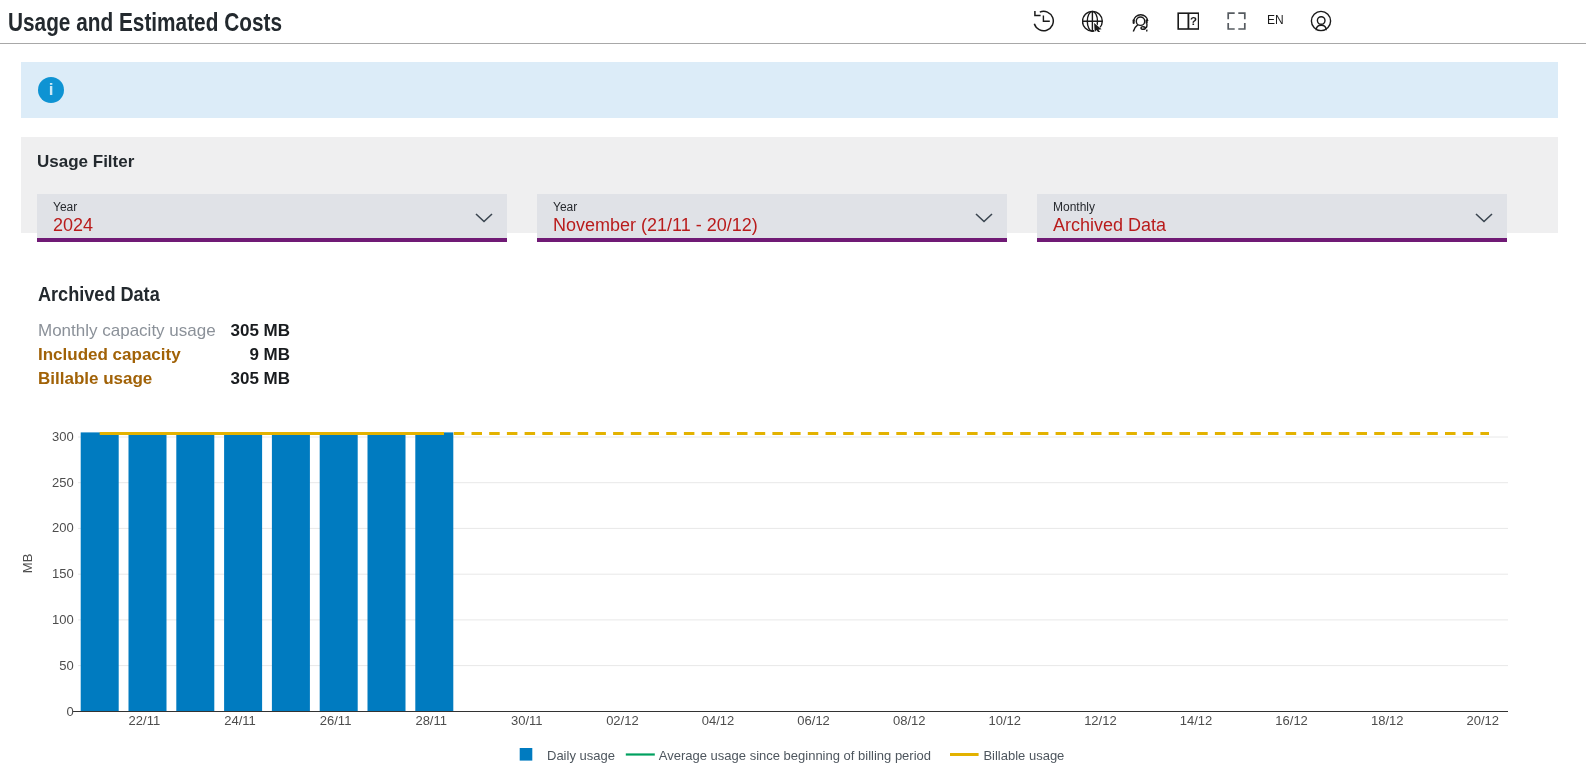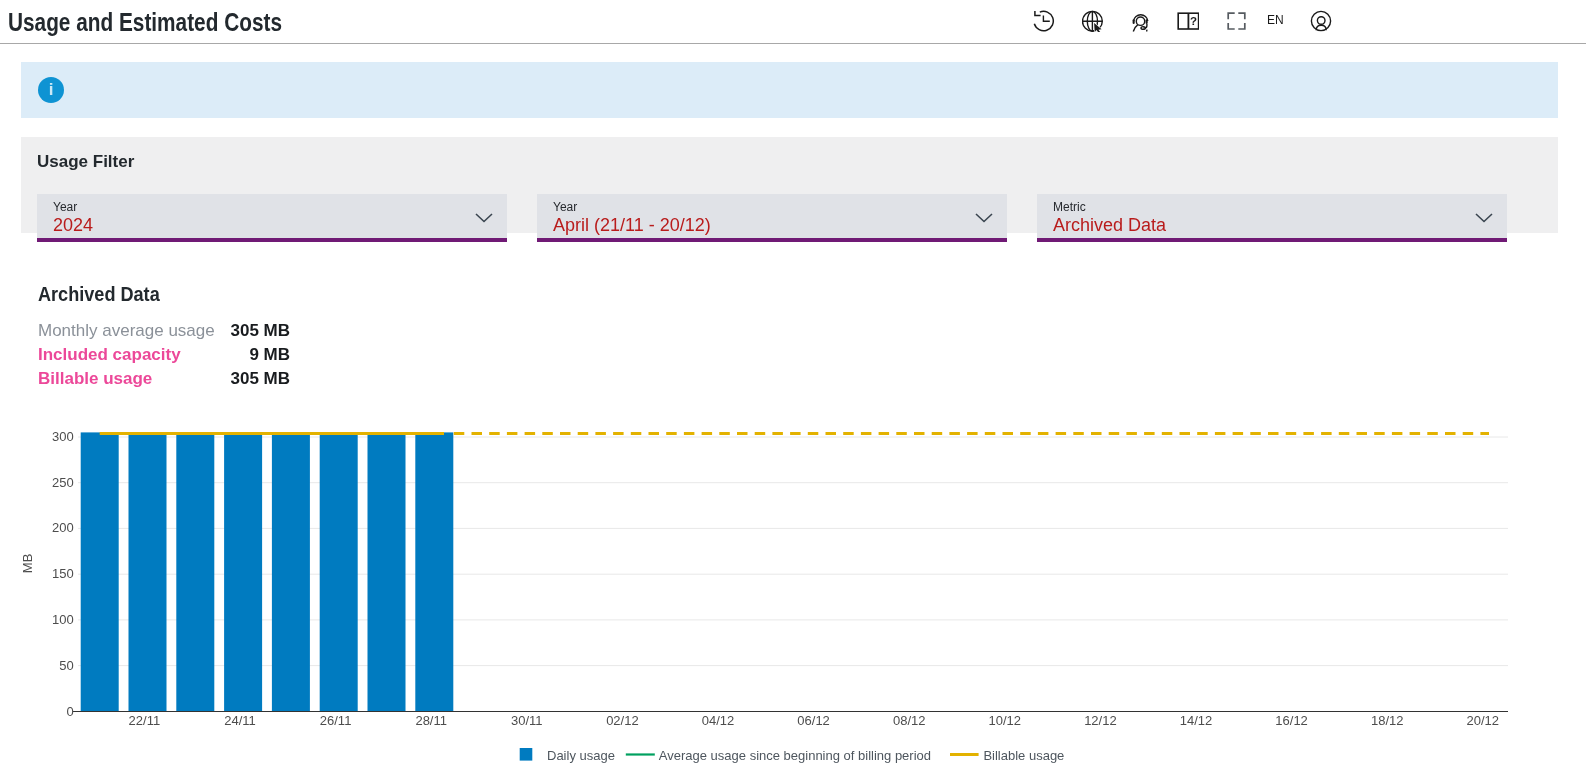--- a/index.html
+++ b/index.html
@@ -16,21 +16,21 @@
   .filter { left:21px; top:137px; width:1537px; height:96px; background:#efeff0; }
   .ftitle { position:absolute; left:16px; top:15px; font-size:17px; font-weight:bold; color:#23292e; }
   .dd { position:absolute; top:57px; width:470px; height:48px; background:#e0e2e7; border-bottom:4px solid #701a75; }
   .dd .lab { position:absolute; left:16px; top:6px; font-size:12px; color:#26292e; }
   .dd .val { position:absolute; left:16px; top:21px; font-size:18px; color:#b91c1c; }
   .dd svg { position:absolute; right:14px; top:19px; }
   .adh { left:38px; top:283px; font-size:20px; font-weight:bold; color:#23292e; transform:scaleX(0.905); transform-origin:left top; white-space:nowrap; }
   .stat-lab { left:38px; width:220px; font-size:17px; }
   .stat-val { left:38px; width:252px; text-align:right; font-size:17px; font-weight:bold; color:#191c1f; }
   .gray1 { color:#8b9199; font-weight:normal; }
-  .gray2 { color:#ec4899; font-weight:bold; }
+  .gray2 { color:#a16207; font-weight:bold; }
 </style>
 </head>
 <body>
 <div class="abs title">Usage and Estimated Costs</div>
 <div class="abs hdivider"></div>
 <div class="abs hicons">
 
   <svg class="hic" style="left:13px" viewBox="0 0 22 22" fill="none" stroke="#1a1a1a" stroke-width="1.5">
     <path d="M 6.8 2.07 A 9.7 9.7 0 1 1 1.32 13.84"></path>
     <path d="M 1.9 0.9 V 5.6 H 7.6"></path>
@@ -81,36 +81,36 @@
   <div class="ftitle">Usage Filter</div>
   <div class="dd" style="left:16px">
     <div class="lab">Year</div>
       <div class="val">2024</div>
     <svg width="18" height="10" viewBox="0 0 18 10" fill="none" stroke="#3a4550" stroke-width="1.6">
         <path d="M 1 1 L 9 8.5 L 17 1"></path>
       </svg>
   </div>
   <div class="dd" style="left:516px">
     <div class="lab">Year</div>
-      <div class="val">April (21/11 - 20/12)</div>
+      <div class="val">November (21/11 - 20/12)</div>
     <svg width="18" height="10" viewBox="0 0 18 10" fill="none" stroke="#3a4550" stroke-width="1.6">
         <path d="M 1 1 L 9 8.5 L 17 1"></path>
       </svg>
   </div>
   <div class="dd" style="left:1016px">
-    <div class="lab">Metric</div>
+    <div class="lab">Monthly</div>
       <div class="val">Archived Data</div>
     <svg width="18" height="10" viewBox="0 0 18 10" fill="none" stroke="#3a4550" stroke-width="1.6">
         <path d="M 1 1 L 9 8.5 L 17 1"></path>
       </svg>
   </div>
 </div>
 
 <div class="abs adh">Archived Data</div>
-<div class="abs stat-lab gray1" style="top:321px">Monthly average usage</div>
+<div class="abs stat-lab gray1" style="top:321px">Monthly capacity usage</div>
 <div class="abs stat-val" style="top:321px">305 MB</div>
 <div class="abs stat-lab gray2" style="top:345px">Included capacity</div>
 <div class="abs stat-val" style="top:345px">9 MB</div>
 <div class="abs stat-lab gray2" style="top:369px">Billable usage</div>
 <div class="abs stat-val" style="top:369px">305 MB</div>
 
 <svg class="abs" style="left:0;top:410px" width="1586" height="369" font-family="Liberation Sans, sans-serif">
 
   <g stroke="#e8e8e8" stroke-width="1">
     <line x1="78" y1="27" x2="1508" y2="27"></line>

